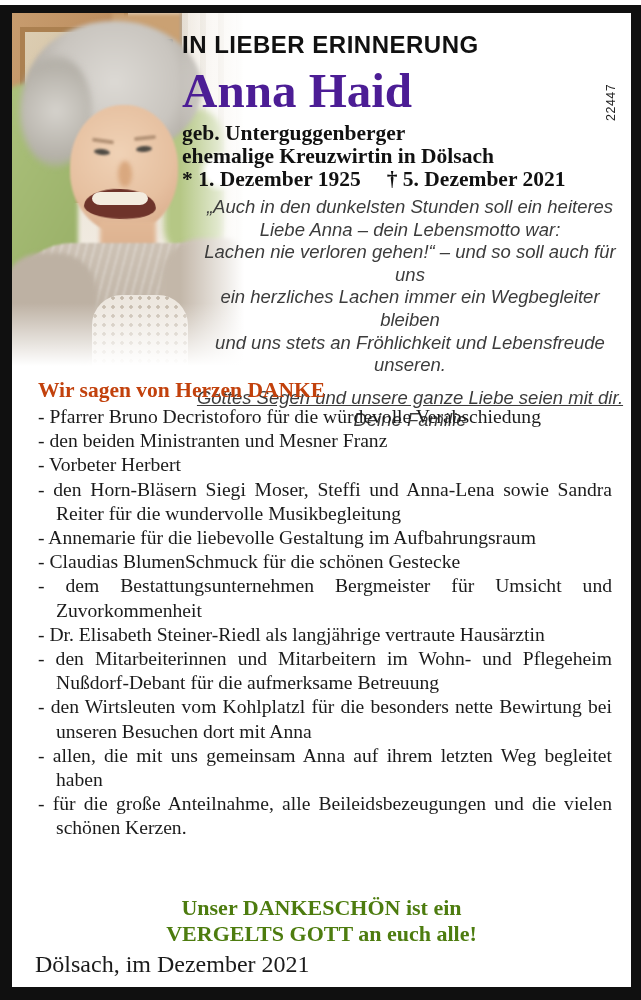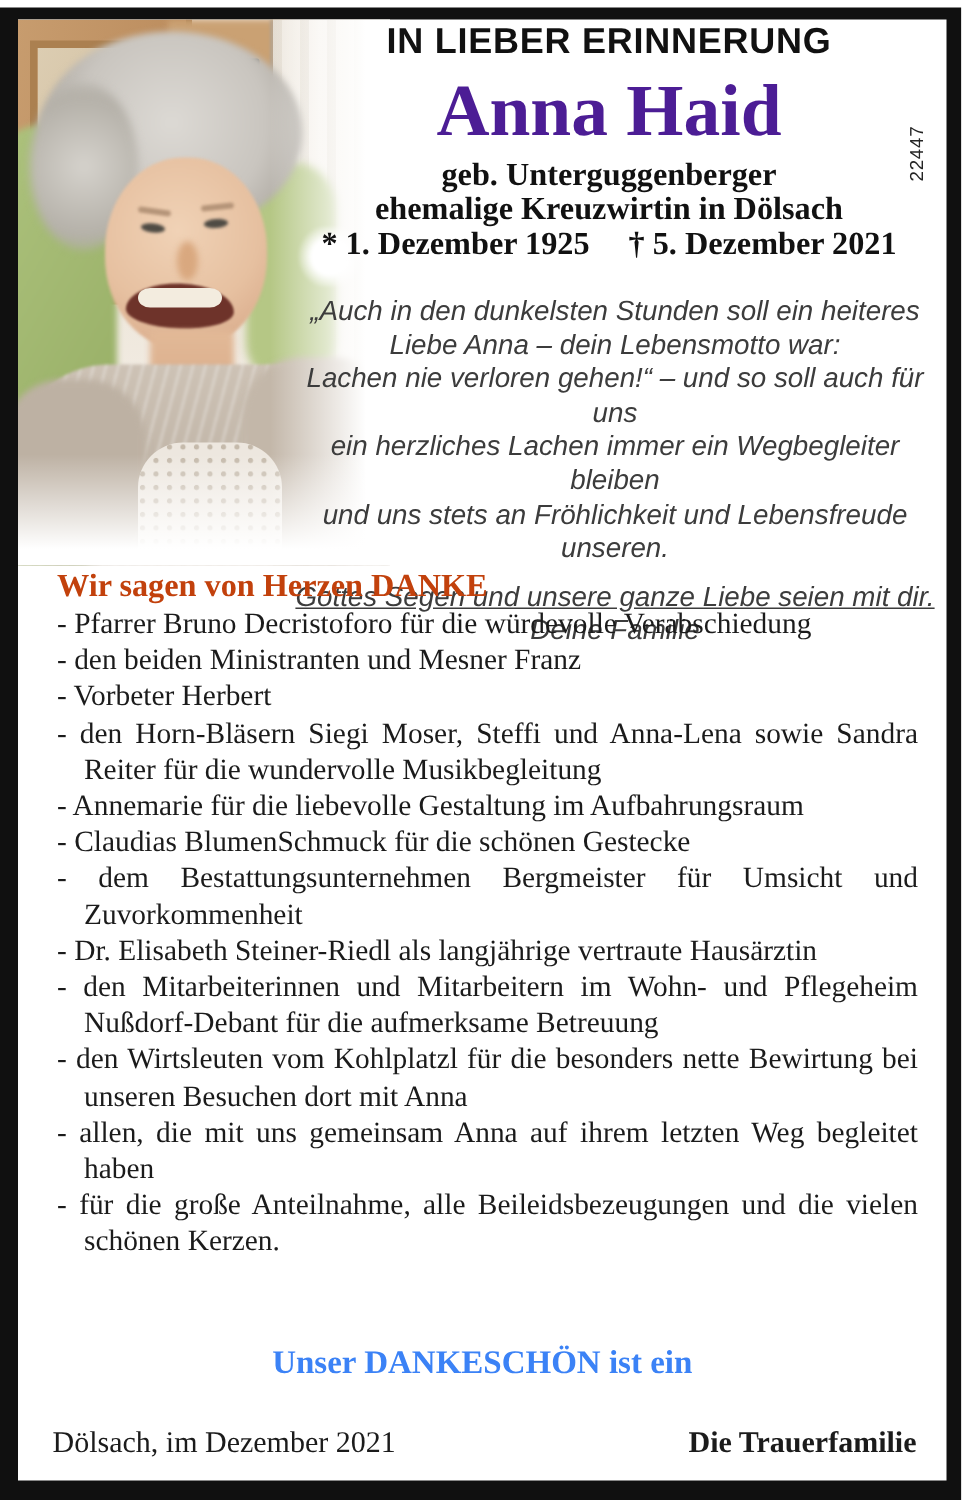--- a/index.html
+++ b/index.html
@@ -52,44 +52,44 @@
   .ph-blouse::after{content:"";position:absolute;inset:0;border-radius:30px 30px 0 0;
       background-image:radial-gradient(circle at 3px 3px,rgba(190,178,162,.85) 1.5px,rgba(0,0,0,0) 2px);background-size:9px 9px;}
   .ph-fade-right{left:168px;top:0;width:80px;height:364px;background:linear-gradient(90deg,rgba(255,255,255,0),#ffffff 80%);}
   .ph-fade-bottom{left:0;top:290px;width:248px;height:74px;background:linear-gradient(rgba(255,255,255,0),#ffffff 85%);}
 
   
   .adnum{position:absolute;left:592px;top:44px;height:64px;z-index:2;
       writing-mode:vertical-rl;transform:rotate(180deg);
       font-family:"Liberation Sans","DejaVu Sans",sans-serif;font-size:12.5px;color:#242424;letter-spacing:.5px;}
 
-  .header{position:absolute;left:170px;top:1px;width:448px;text-align:center;z-index:2;}
+  .header{position:absolute;left:170px;top:18px;width:448px;z-index:2;}
   .eyebrow{font-family:"Liberation Sans","DejaVu Sans",sans-serif;font-weight:bold;font-size:24px;line-height:28px;letter-spacing:.5px;color:#111;}
   .name{font-weight:bold;font-size:49px;line-height:52px;margin-top:6px;color:#4c1d95;}
   .subline{font-weight:bold;font-size:21.5px;line-height:23px;color:#111;}
   .subline.first{margin-top:5px;}
   .dates{font-weight:bold;font-size:21.5px;line-height:23px;color:#111;}
   .dates .birth{margin-right:26px;}
 
   .motto{position:absolute;left:178px;top:183px;width:440px;text-align:center;z-index:2;
       font-family:"Liberation Sans","DejaVu Sans",sans-serif;font-style:italic;
       font-size:18.5px;line-height:22.6px;color:#3c3c3c;}
   .motto .blessing{margin-top:10px;text-decoration:underline;}
 
   .thanks{position:absolute;left:26px;top:365px;width:574px;z-index:2;}
   .thanks h2{margin:0;font-size:21.5px;line-height:24px;font-weight:bold;color:#c2410c;}
   .thanks ul{margin:3px 0 0 0;padding:0;list-style:none;}
   .thanks li{font-size:19.6px;line-height:24.2px;text-align:justify;padding-left:18px;text-indent:-18px;}
   .thanks li::before{content:"- ";}
 
   .closing{position:absolute;left:0;top:882px;width:619px;text-align:center;z-index:2;
-      font-weight:bold;font-size:22px;line-height:26px;color:#3b82f6;}
+      font-weight:bold;font-size:22px;line-height:26px;color:#4d7c0f;}
 
   .footer{position:absolute;left:23px;top:938px;width:576px;z-index:2;display:flex;justify-content:space-between;align-items:baseline;
-      font-size:20px;text-align:center;}
+      font-size:24px;text-align:center;}
   .footer .sig{font-weight:bold;}
 </style>
 </head>
 <body>
 
 <div class="canvas">
   <div class="frame"></div>
   <div class="page">
 
     <div class="photo">
@@ -158,21 +158,21 @@
         <li>Dr. Elisabeth Steiner-Riedl als langjährige vertraute Hausärztin</li>
         <li>den Mitarbeiterinnen und Mitarbeitern im Wohn- und Pflegeheim Nußdorf-Debant für die aufmerksame Betreuung</li>
         <li>den Wirtsleuten vom Kohlplatzl für die besonders nette Bewirtung bei unseren Besuchen dort mit Anna</li>
         <li>allen, die mit uns gemeinsam Anna auf ihrem letzten Weg begleitet haben</li>
         <li>für die große Anteilnahme, alle Beileidsbezeugungen und die vielen schönen Kerzen.</li>
       </ul>
     </section>
 
     <div class="closing">
       <div>Unser DANKESCHÖN ist ein</div>
+      <div>VERGELTS GOTT an euch alle!</div>
     </div>
 
     <div class="footer">
       <span>Dölsach, im Dezember 2021</span>
-      <span class="sig">Die Trauerfamilie</span>
     </div>
 
   </div>
 </div>
 
 </body></html>

